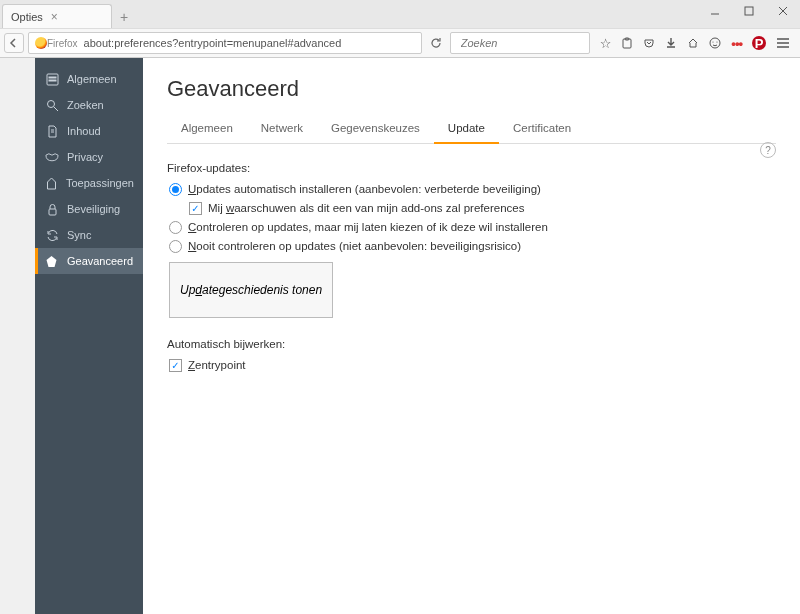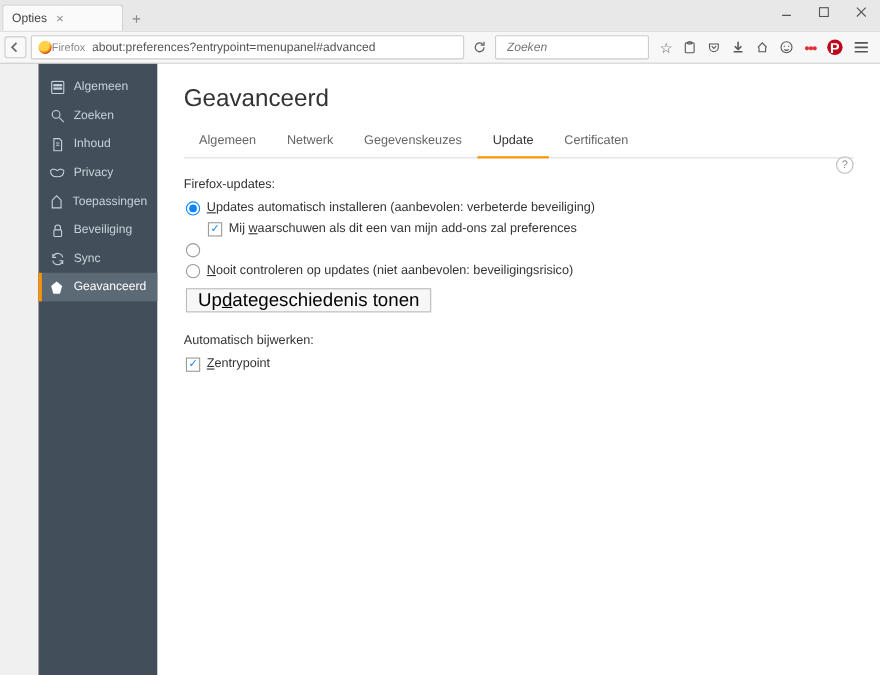--- a/index.html
+++ b/index.html
@@ -52,21 +52,21 @@
   .section-head { font-size: 11.5px; font-weight: normal; margin: 8px 0 6px; }
   .radio-row, .check-row { display: flex; align-items: flex-start; gap: 6px; padding: 3px 0; font-size: 11.5px; }
   .radio-row.indent1, .check-row.indent1 { padding-left: 2px; }
   .check-row.indent2 { padding-left: 22px; }
   .radio { width: 13px; height: 13px; border: 1px solid #999; border-radius: 50%; background: #fff; display:flex; align-items:center; justify-content:center; }
   .radio.checked { border-color:#0a84ff; }
   .radio.checked::after { content:""; width:7px; height:7px; border-radius:50%; background:#0a84ff; }
   .checkbox { width: 13px; height: 13px; border: 1px solid #999; background: #fff; display:flex; align-items:center; justify-content:center; }
   .checkbox.checked::after { content:"✓"; font-size:10px; color:#0a84ff; line-height:1; }
   .u { text-decoration: underline; }
-  .btn { display:inline-block; border:1px solid #bbb; background:#f7f7f7; padding:0 10px; font-size:17px; margin:6px 0 6px 2px; }
+  .btn { display:inline-block; border:1px solid #bbb; background:#f7f7f7; padding:20px 10px; font-size:12px; margin:6px 0 6px 2px;font-style:italic; }
   .content-inner { position: relative; }
 </style>
 </head>
 <body>
 
 <div class="window-controls">
   <div class="wc">
       <svg width="10" height="10">
         <line x1="1" y1="8" x2="9" y2="8" stroke-width="1"></line>
       </svg>
@@ -251,20 +251,21 @@
     <div class="radio-row indent1">
       <span class="radio checked"></span>
       <span><span class="u">U</span><span>pdates automatisch installeren (aanbevolen: verbeterde beveiliging)</span></span>
     </div>
     <div class="check-row indent2">
       <span class="checkbox checked"></span>
       <span><span>Mij </span><span class="u">w</span><span>aarschuwen als dit een van mijn add-ons zal preferences</span></span>
     </div>
     <div class="radio-row indent1">
       <span class="radio"></span>
+      <span><span class="u">C</span><span>ontroleren op updates, maar mij laten kiezen of ik deze wil installeren</span></span>
     </div>
     <div class="radio-row indent1">
       <span class="radio"></span>
       <span><span class="u">N</span><span>ooit controleren op updates (niet aanbevolen: beveiligingsrisico)</span></span>
     </div>
 
     <button class="btn"><span>Up</span><span class="u">d</span><span>ategeschiedenis tonen</span></button>
 
 
     <div class="section-head" style="margin-top:14px">Automatisch bijwerken:</div>

